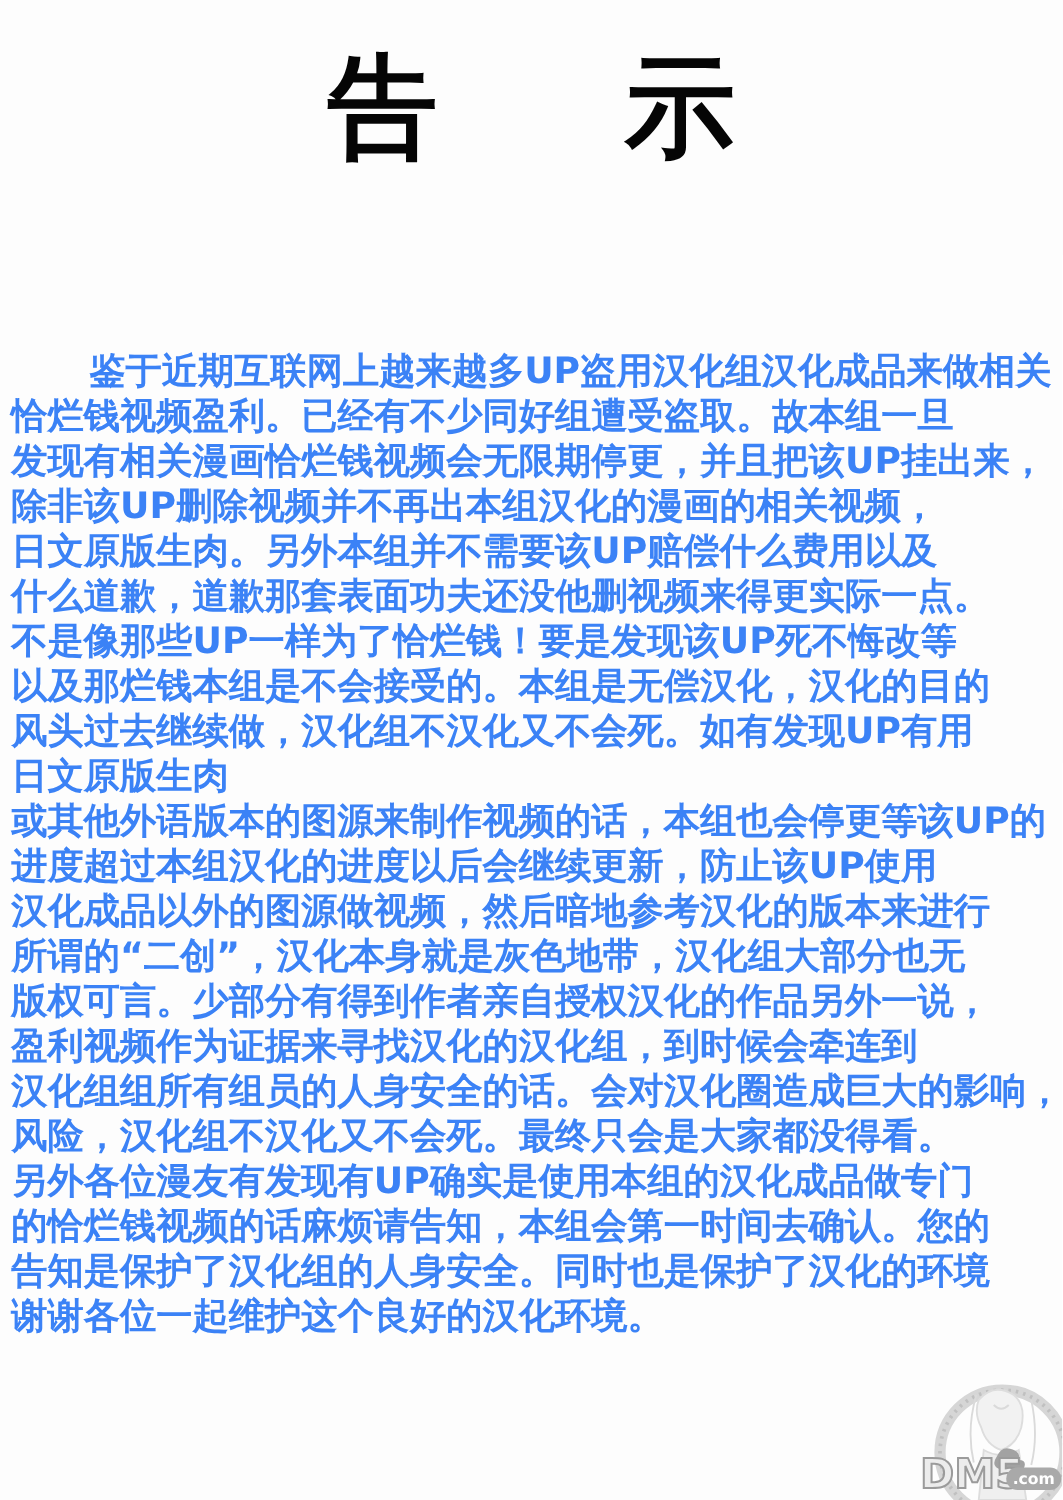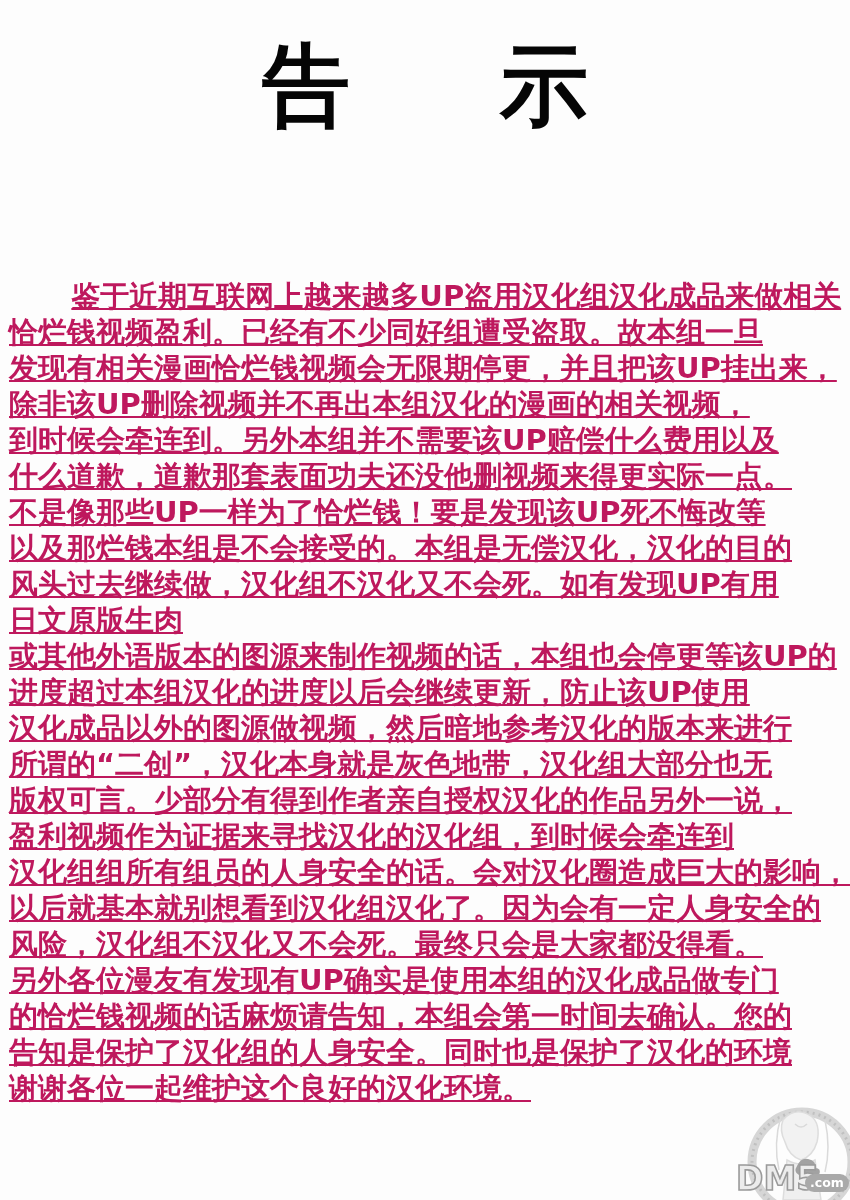--- a/index.html
+++ b/index.html
@@ -33,22 +33,21 @@
     position: absolute;
     top: 278px;
     left: 9px;
     width: 838px;
   }
   .notice-line {
     font-size: 29px;
     line-height: 36px;
     font-weight: 600;
     white-space: pre;
-    color: #be185d;
-    text-decoration: underline;
+    color: #3b82f6;
   }
   .notice-line:first-child {
     text-indent: 2.15em;
   }
   .watermark {
     position: absolute;
     right: 0;
     bottom: 0;
     width: 115px;
     height: 110px;
@@ -62,34 +61,33 @@
   <div class="title">
     <span>告</span>
     <span>示</span>
   </div>
 
   <div class="body-text">
       <div class="notice-line">鉴于近期互联网上越来越多UP盗用汉化组汉化成品来做相关</div>
       <div class="notice-line">恰烂钱视频盈利。已经有不少同好组遭受盗取。故本组一旦</div>
       <div class="notice-line">发现有相关漫画恰烂钱视频会无限期停更，并且把该UP挂出来，</div>
       <div class="notice-line">除非该UP删除视频并不再出本组汉化的漫画的相关视频，</div>
-      <div class="notice-line">到时候会牵连到。另外本组并不需要该UP赔偿什么费用以及</div>
+      <div class="notice-line">日文原版生肉。另外本组并不需要该UP赔偿什么费用以及</div>
       <div class="notice-line">什么道歉，道歉那套表面功夫还没他删视频来得更实际一点。</div>
       <div class="notice-line">不是像那些UP一样为了恰烂钱！要是发现该UP死不悔改等</div>
       <div class="notice-line">以及那烂钱本组是不会接受的。本组是无偿汉化，汉化的目的</div>
       <div class="notice-line">风头过去继续做，汉化组不汉化又不会死。如有发现UP有用</div>
       <div class="notice-line">日文原版生肉</div>
       <div class="notice-line">或其他外语版本的图源来制作视频的话，本组也会停更等该UP的</div>
       <div class="notice-line">进度超过本组汉化的进度以后会继续更新，防止该UP使用</div>
       <div class="notice-line">汉化成品以外的图源做视频，然后暗地参考汉化的版本来进行</div>
       <div class="notice-line">所谓的“二创”，汉化本身就是灰色地带，汉化组大部分也无</div>
       <div class="notice-line">版权可言。少部分有得到作者亲自授权汉化的作品另外一说，</div>
       <div class="notice-line">盈利视频作为证据来寻找汉化的汉化组，到时候会牵连到</div>
       <div class="notice-line">汉化组组所有组员的人身安全的话。会对汉化圈造成巨大的影响，</div>
-      <div class="notice-line">以后就基本就别想看到汉化组汉化了。因为会有一定人身安全的</div>
       <div class="notice-line">风险，汉化组不汉化又不会死。最终只会是大家都没得看。</div>
       <div class="notice-line">另外各位漫友有发现有UP确实是使用本组的汉化成品做专门</div>
       <div class="notice-line">的恰烂钱视频的话麻烦请告知，本组会第一时间去确认。您的</div>
       <div class="notice-line">告知是保护了汉化组的人身安全。同时也是保护了汉化的环境</div>
       <div class="notice-line">谢谢各位一起维护这个良好的汉化环境。</div>
     </div>
 
   <div class="watermark">
     <svg width="115" height="110" viewBox="0 0 115 110">
 

